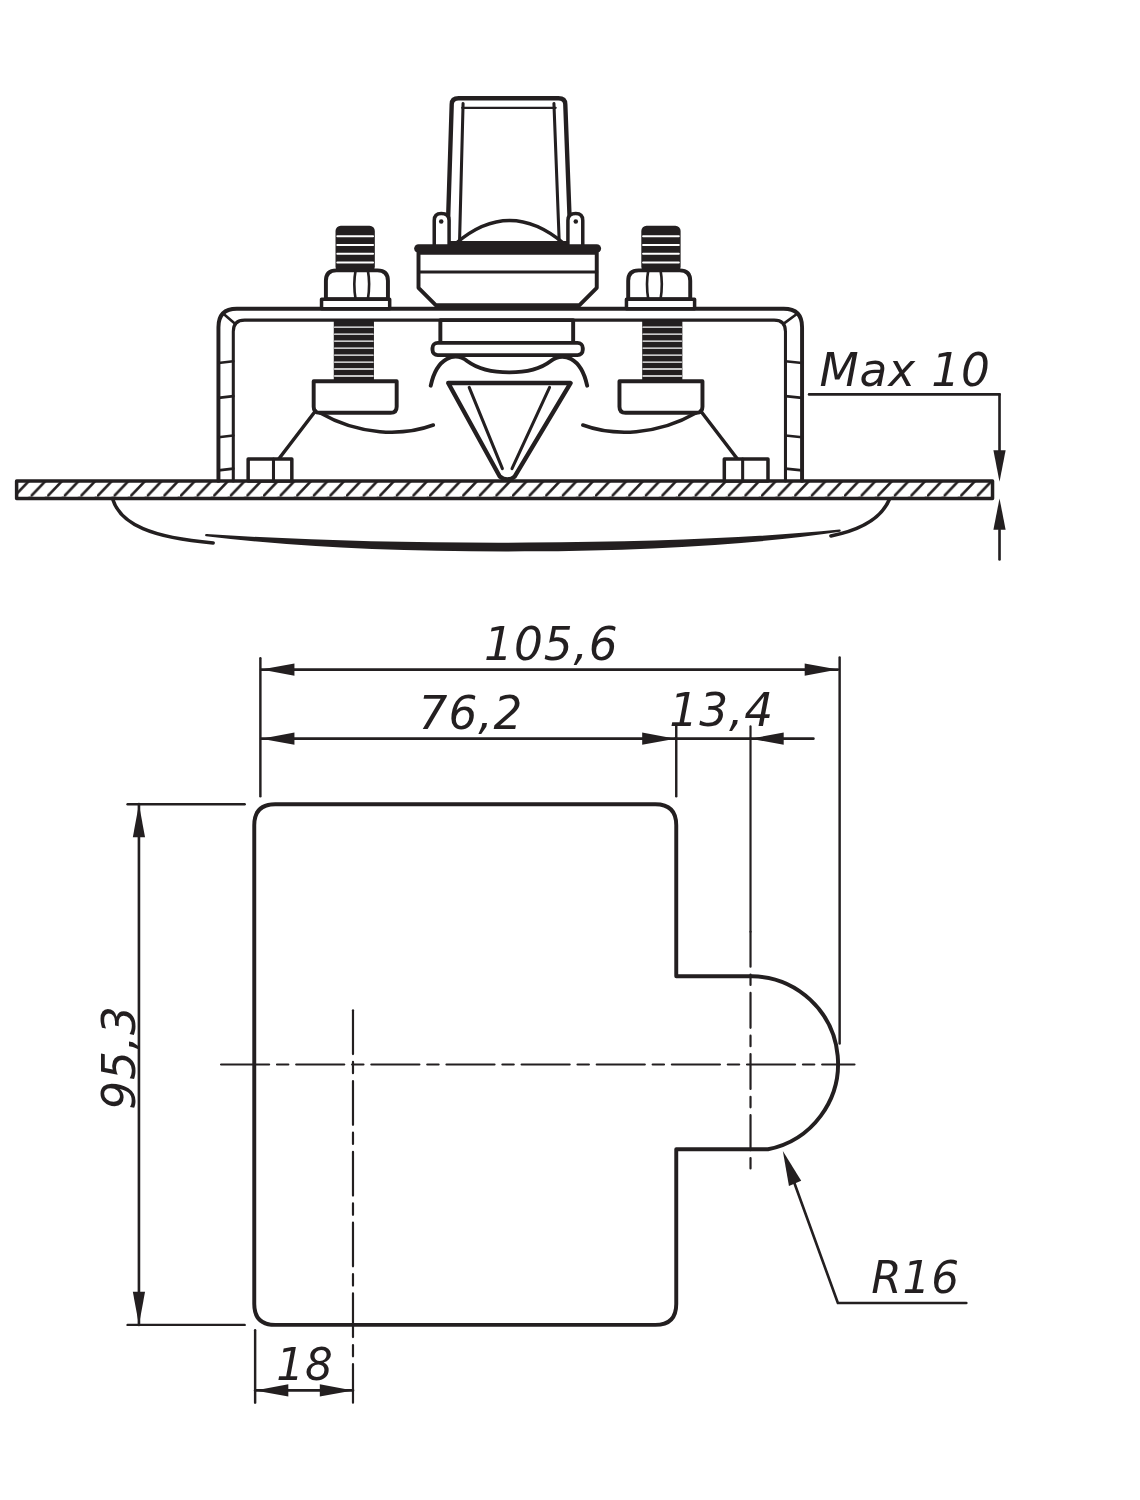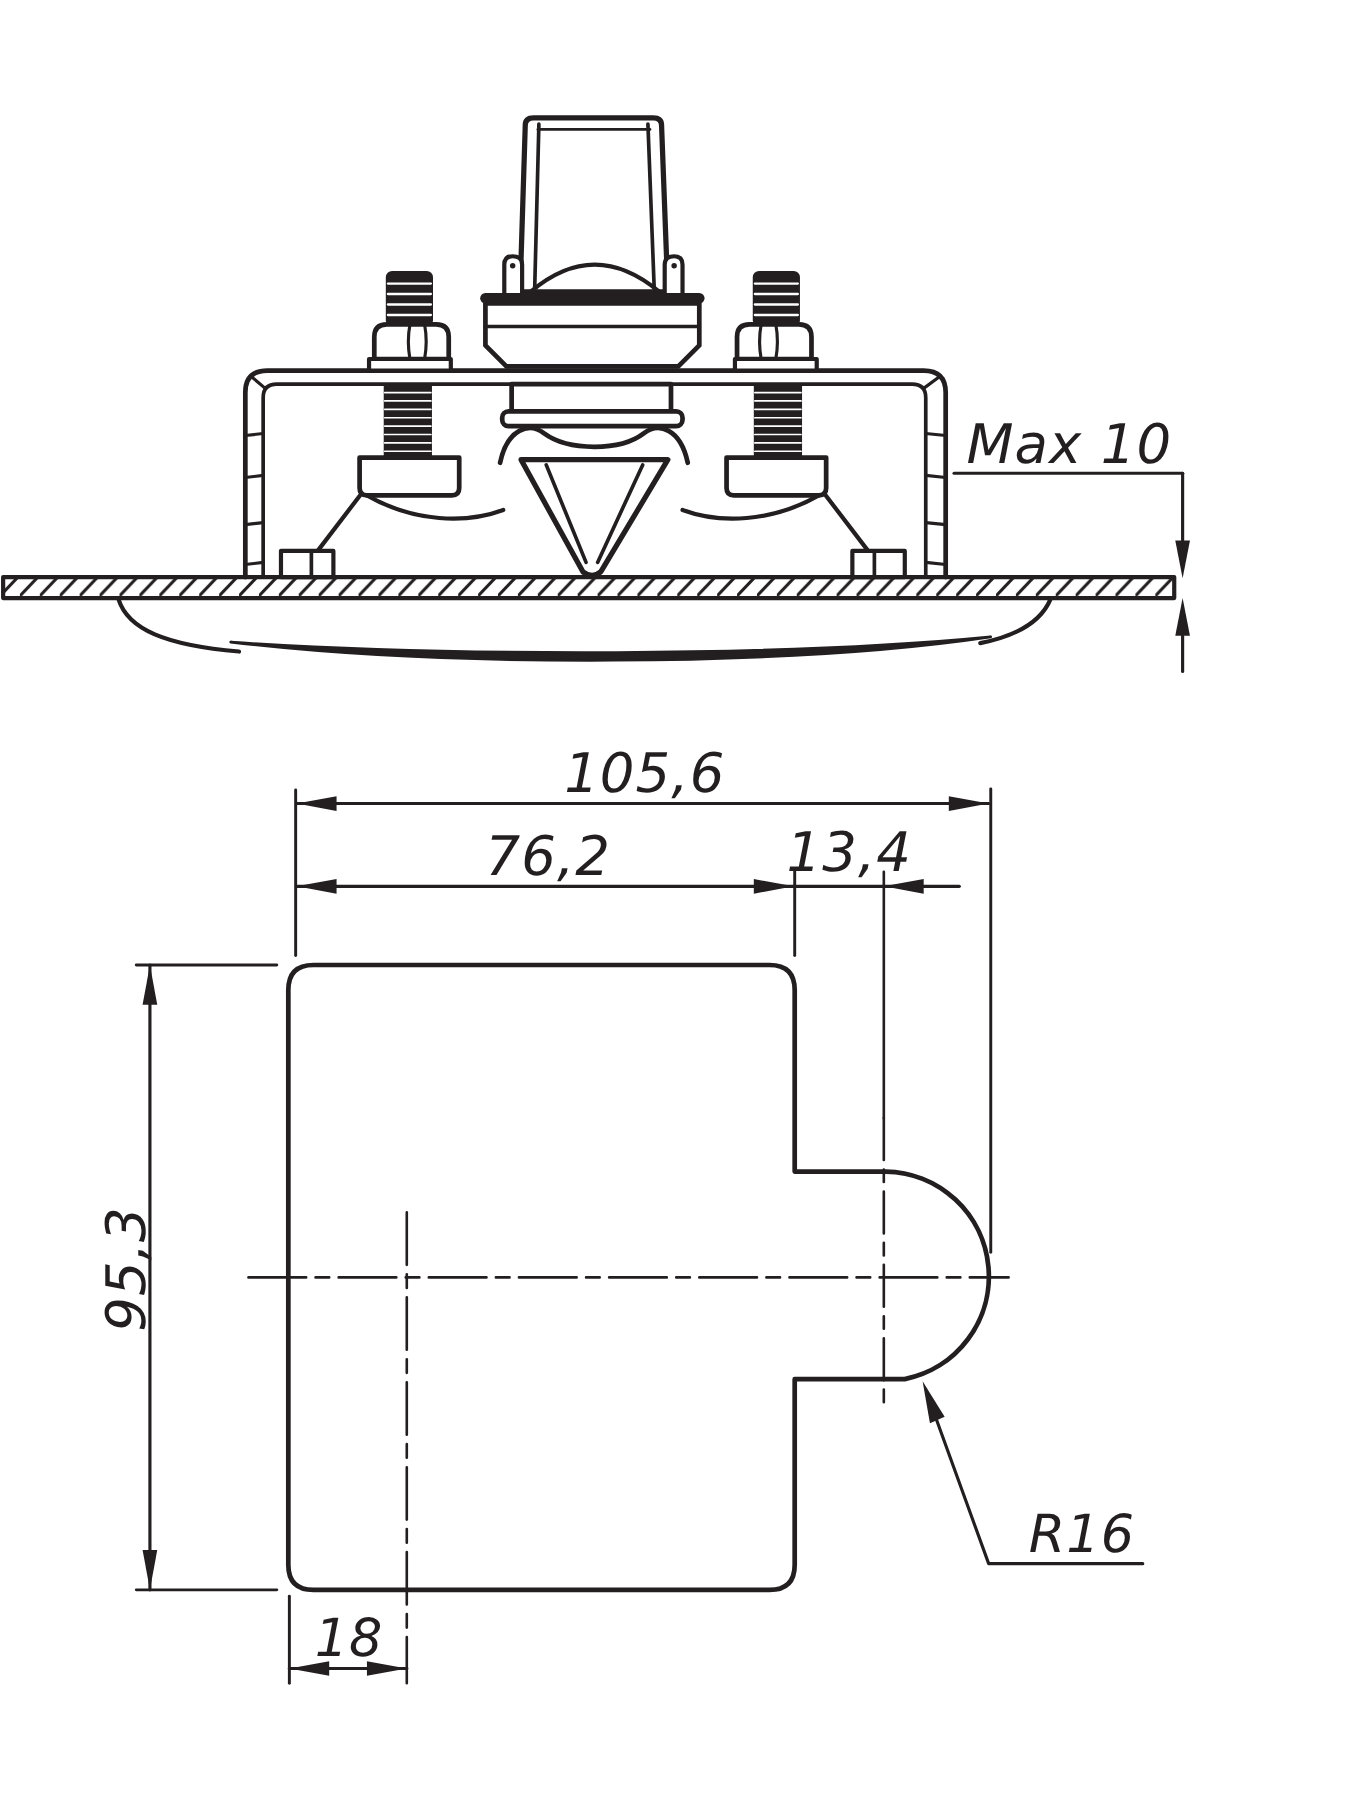--- a/index.html
+++ b/index.html
@@ -1,17 +1,17 @@
 <!DOCTYPE html>
 <html style="--bg: #ffffff; --line: #231f20;"><head>
 <meta charset="utf-8">
 <style>
   :root { --bg:#ffffff; --line:#231f20; }
   html,body{margin:0;padding:0;background:var(--bg);}
-  .sheet{width:996px;height:1500px;position:relative;background:var(--bg);overflow:hidden;}
+  .sheet{width:996px;height:1500px;position:relative;background:var(--bg);overflow:hidden;padding-left:14px;}
   svg{display:block;width:100%;height:100%;color:var(--line);
       font-family:"DejaVu Sans","Liberation Sans",sans-serif;}
   .dim-text{font-style:italic;font-size:52px;fill:currentColor;letter-spacing:1px;}
   .dim-text.small{font-size:50px;}
 </style>
 </head>
 <body>
 
 <div class="sheet">
 <svg viewBox="0 0 1140 1500">

